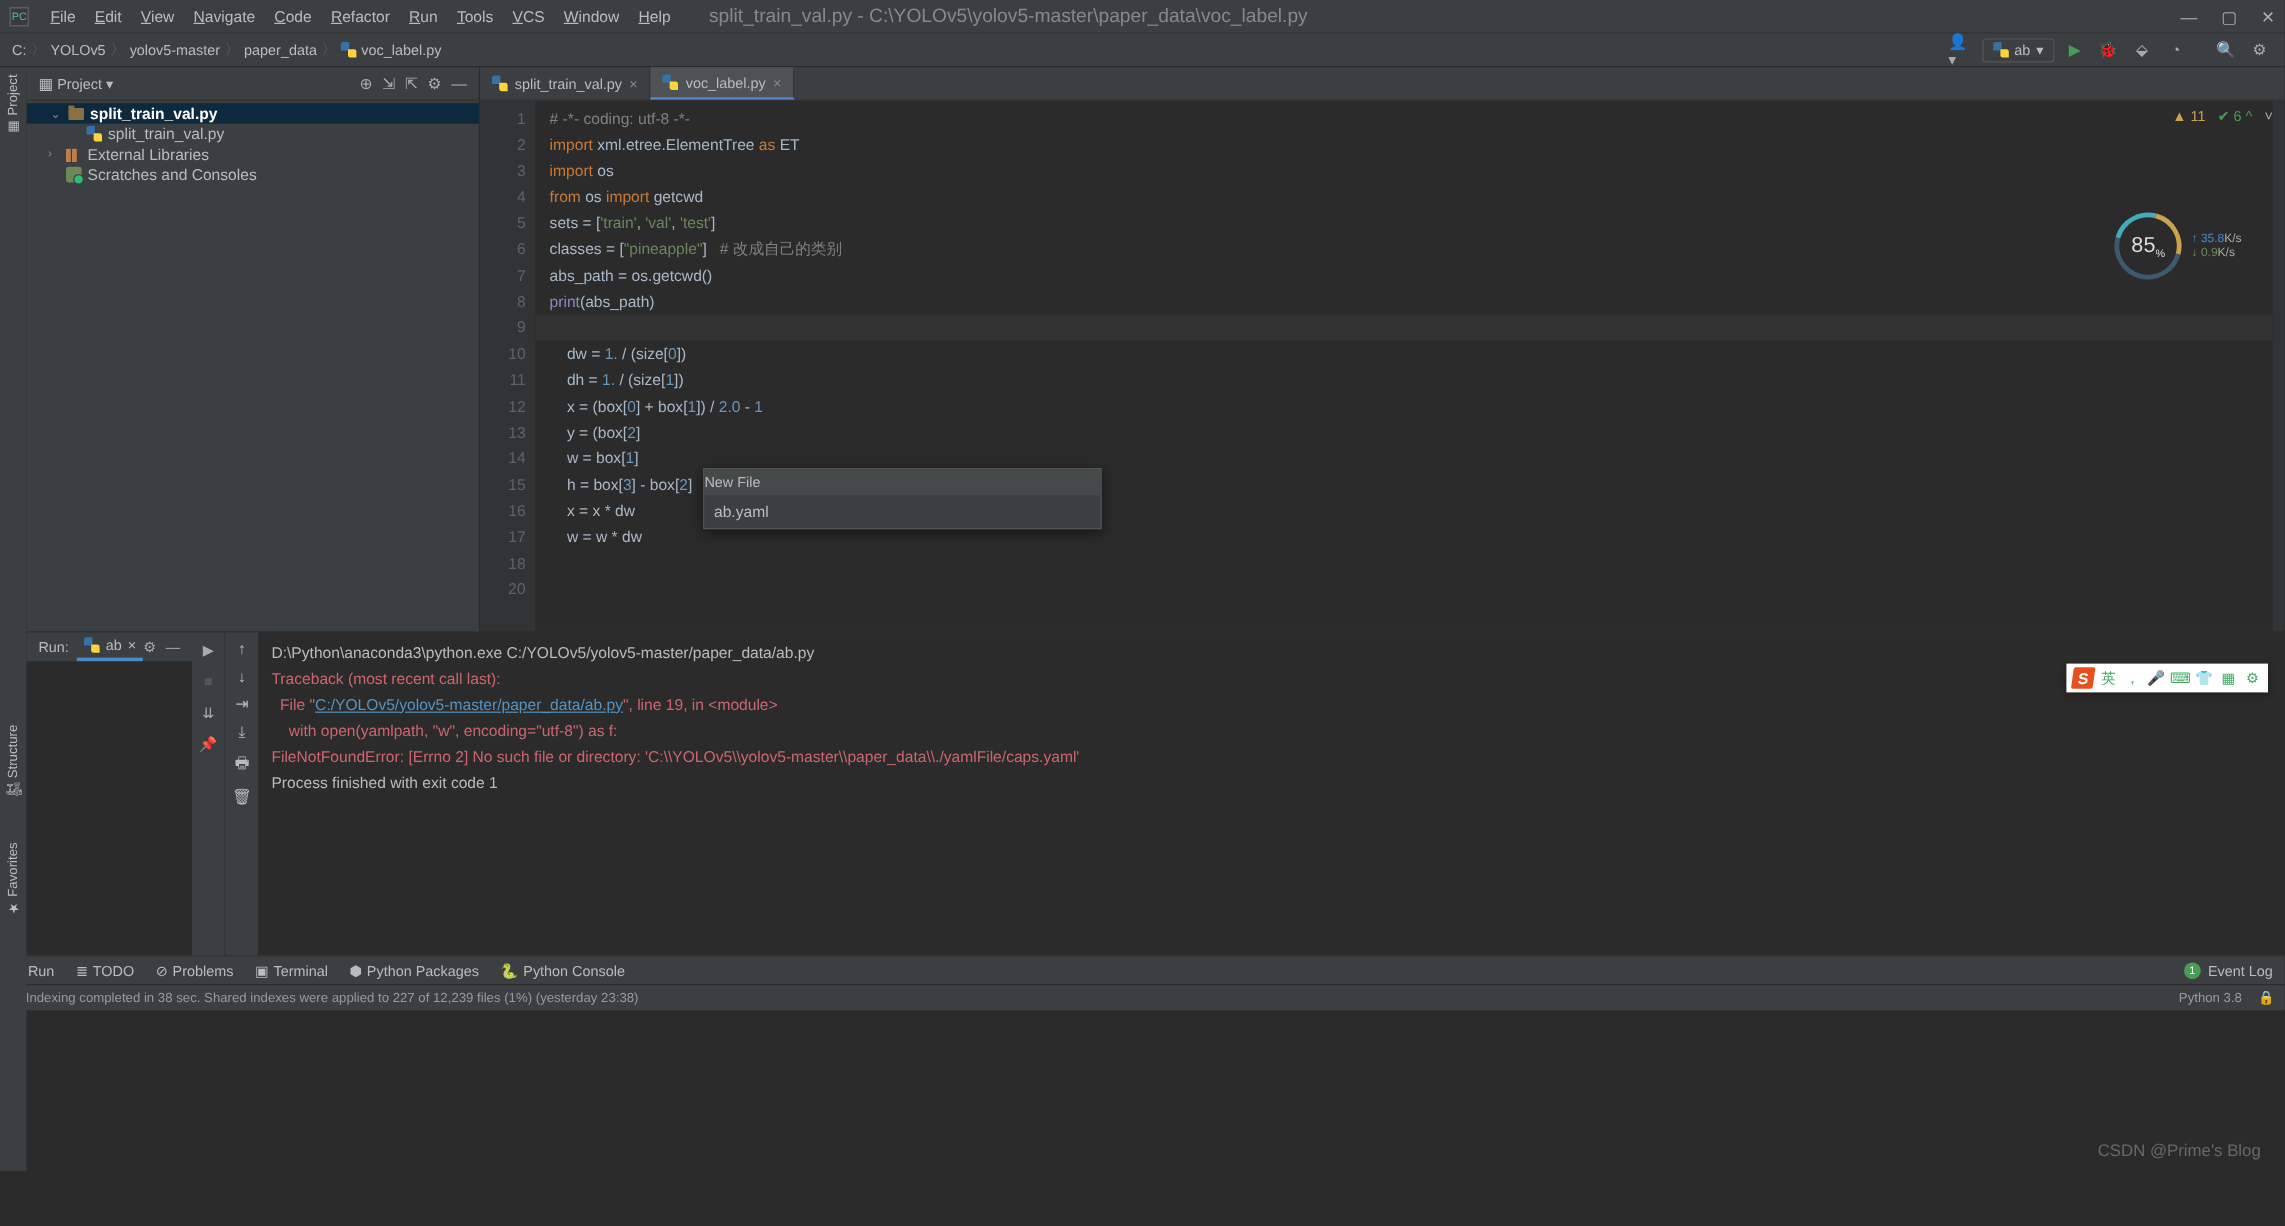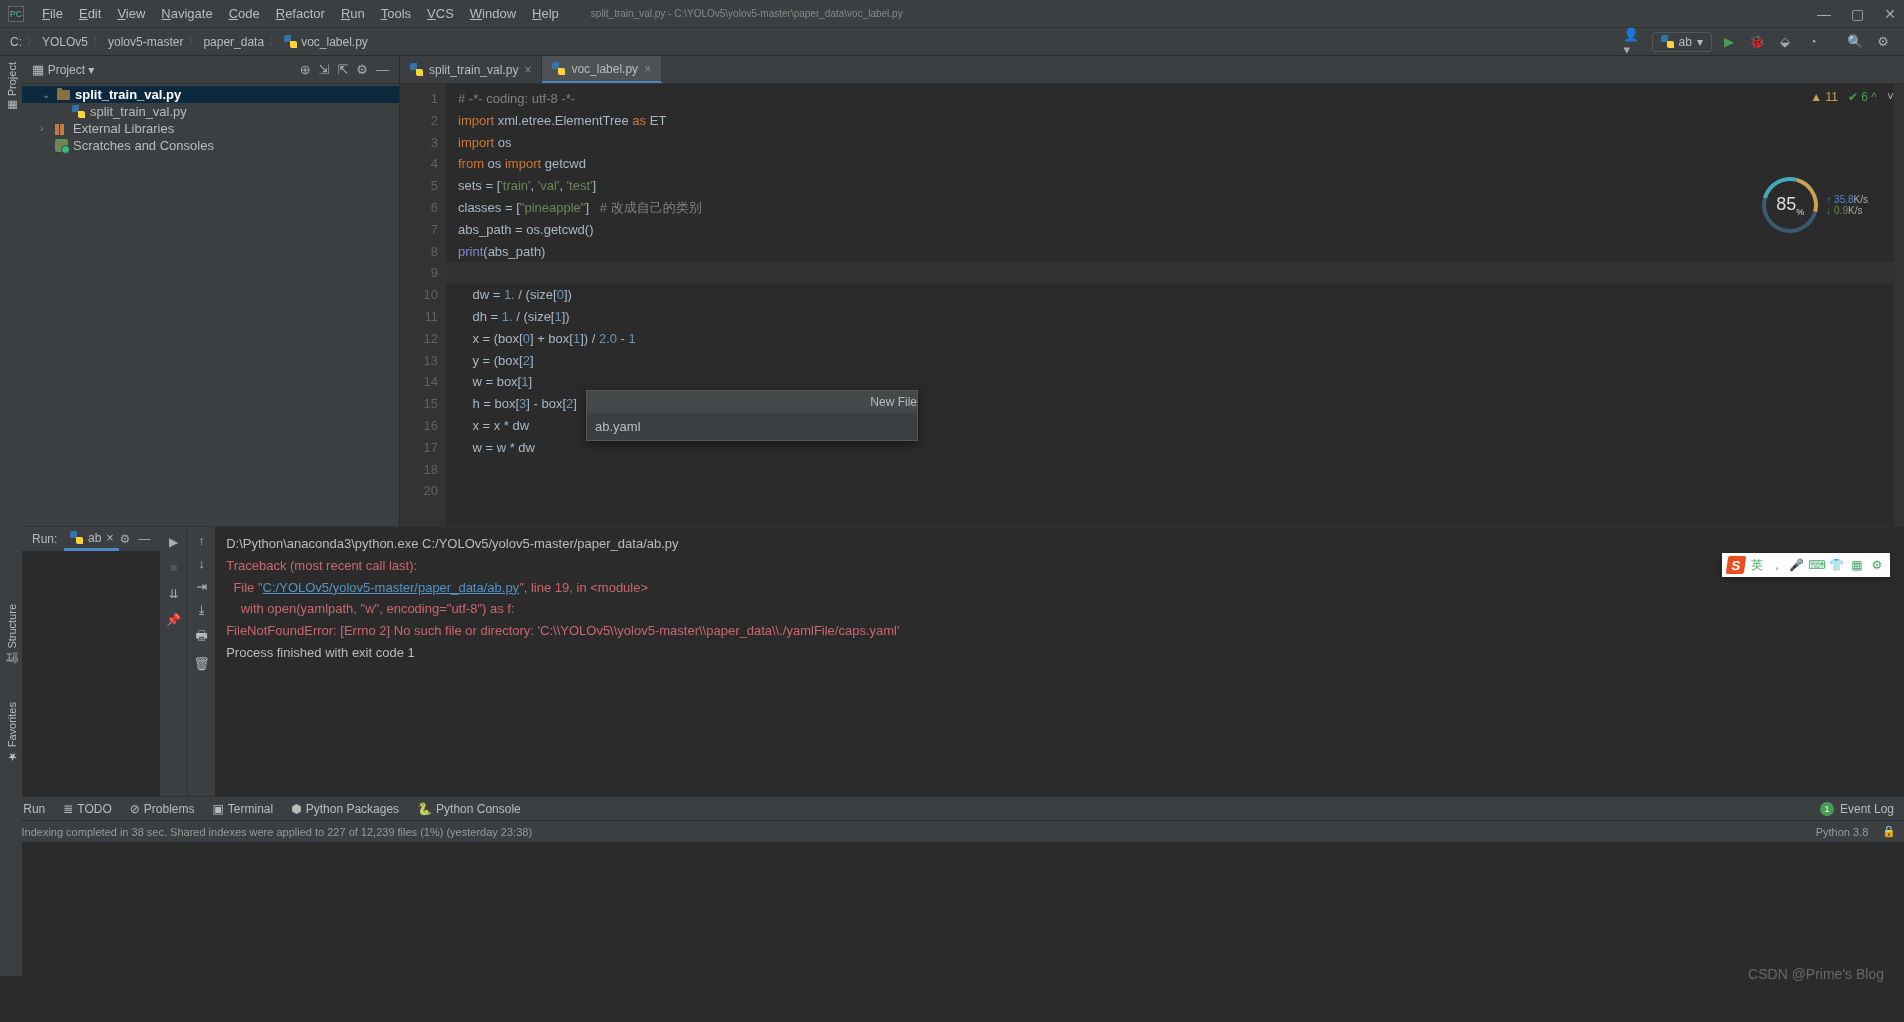--- a/index.html
+++ b/index.html
@@ -1,21 +1,21 @@
 <!DOCTYPE html>
 <html><head>
 <meta charset="utf-8">
 <style>
 * { margin: 0; padding: 0; box-sizing: border-box; font-family: "Segoe UI", sans-serif; }
 body { background: #2b2b2b; color: #bbb; font-size: 13px; width: 1904px; height: 1022px; overflow: hidden; position: relative; }
 .titlebar { height: 28px; background: #3c3f41; display: flex; align-items: center; padding: 0 8px; border-bottom: 1px solid #323232; }
 .app-icon { width: 16px; height: 16px; background: #3a3a3a; border: 1px solid #666; margin-right: 10px; display:flex; align-items:center; justify-content:center; font-size:9px; color:#5b9; }
 .menu-item { padding: 0 8px; color: #bbb; cursor: default; }
 .menu-item u { text-decoration: underline; }
-.title-text { margin-left: 24px; color: #888; font-size: 10px; }
+.title-text { margin-left: 24px; color: #888; font-size: 16px; }
 .win-controls { margin-left: auto; display: flex; gap: 20px; font-size: 14px; color: #aaa; }
 .nav-bar { height: 28px; background: #3c3f41; display: flex; align-items: center; padding: 0 10px; border-bottom: 1px solid #2b2b2b; }
 .nav-left { display: flex; align-items: center; gap: 4px; color: #bbb; font-size: 12px; }
 .nav-left .chev { color: #666; }
 .nav-right { margin-left: auto; display: flex; gap: 6px; align-items: center; }
 .run-config { background: #3c3f41; border: 1px solid #555; padding: 2px 8px; border-radius: 3px; display: flex; gap: 5px; align-items:center; font-size:12px; }
 .icon-btn { width: 22px; height: 22px; display: flex; align-items: center; justify-content: center; cursor: pointer; color:#aaa; }
 .play-green { color: #499c54; }
 .bug-green { color: #499c54; }
 .main-area { display: flex; height: 470px; }
@@ -52,21 +52,21 @@
 .inspection-status { position: absolute; right: 10px; top: 6px; display: flex; gap: 10px; font-size: 12px; color: #aaa; align-items: center; text-align: right; }
 .insp-warn { color: #c9a34e; }
 .insp-ok { color: #499c54; }
 .perf-widget { position: absolute; right: 30px; top: 90px; display: flex; align-items: center; gap: 8px; background: rgba(43,43,43,0.6); padding: 3px 6px; border-radius:4px; }
 .perf-circle { width: 56px; height: 56px; border-radius: 50%; border: 4px solid #3c5a6e; border-top-color: #4ab; border-right-color:#c9a34e; display: flex; align-items: center; justify-content: center; font-size: 18px; color: #ddd; transform: rotate(-30deg); }
 .perf-circle span { transform: rotate(30deg); }
 .perf-stats { font-size: 10px; color: #aaa; }
 .perf-stats .up { color: #4a88c7; margin-top: 41px; } .perf-stats .dn { color: #6e8759; }
 .right-scrollbar { position:absolute; right:0; top:0; bottom:0; width:10px; background:#313335; }
 .popup { position: absolute; left: 586px; top: 390px; width: 332px; background: #3c3f41; border: 1px solid #555; box-shadow: 0 3px 10px rgba(0,0,0,0.5); }
-.popup-title { padding: 4px 0; text-align: right; color: #bbb; font-size: 12px; background:#45494a; }
+.popup-title { padding: 4px 0; text-align: left; color: #bbb; font-size: 12px; background:#45494a; }
 .popup-input { width: 100%; padding: 6px 8px; background: #3c3f41; border: none; color: #bbb; font-size: 13px; outline: none; }
 .run-pane { height: 270px; border-top: 1px solid #323232; background: #2b2b2b; display: flex; }
 .run-header { height: 24px; background: #3c3f41; display: flex; align-items: center; padding: 0 10px; font-size: 12px; }
 .run-header .tab-lbl { display: flex; gap: 5px; align-items: center; border-bottom: 3px solid #4a88c7; height: 100%; padding: 0 6px; }
 .run-header .tools { margin-left: auto; display: flex; gap: 8px; color: #aaa; }
 .run-body { flex: 1; display: flex; }
 .run-toolbar { width: 28px; background: #3c3f41; display: flex; flex-direction: column; align-items: center; padding: 6px 0; gap: 8px; border-right:1px solid #323232; }
 .run-toolbar .tbtn { width:18px; height:18px; display:flex; align-items:center; justify-content:center; font-size:12px; color:#aaa; }
 .run-toolbar2 { width: 28px; background: #3c3f41; display: flex; flex-direction: column; align-items: center; padding: 6px 0; gap: 8px; border-right:1px solid #2b2b2b; }
 .console { flex: 1; padding: 6px 10px; font-family: "Consolas", monospace; font-size: 13px; line-height: 21.8px; white-space: pre-wrap; color: #bbb; }
@@ -75,21 +75,21 @@
 .bottom-tool-row .entry { display: flex; gap: 4px; align-items: center; }
 .bottom-tool-row .right { margin-left: auto; display:flex; gap:6px; align-items:center;}
 .badge { background: #499c54; color: #fff; border-radius: 50%; width: 14px; height: 14px; font-size: 9px; display: inline-flex; align-items: center; justify-content: center; }
 .status-bar { height: 22px; background: #3c3f41; border-top: 1px solid #2b2b2b; display: flex; align-items: center; padding: 0 8px; font-size: 11px; color: #999; }
 .status-bar .right { margin-left: auto; display:flex; gap:14px; align-items:center; }
 .left-sidebar2 { position:absolute; left:0; top:56px; bottom:46px; width:22px; background:#3c3f41; display:flex; flex-direction:column; align-items:center; }
 .side-group { display:flex; flex-direction:column; gap:24px; }
 .ime-bar { position:absolute; right:14px; top:553px; background:#fff; display:flex; gap:4px; padding:3px 5px; align-items:center; box-shadow:0 2px 6px rgba(0,0,0,.3); }
 .ime-bar .s-icon { width:18px; height:18px; background:#e94f1d; color:#fff; display:flex; align-items:center; justify-content:center; font-weight:bold; font-size:13px; border-radius:2px; transform:skewX(-8deg); }
 .ime-bar .ime-glyph { width:16px; height:16px; display:flex; align-items:center; justify-content:center; font-size:12px; color:#4a6; }
-.watermark { position:absolute; right:20px; bottom:40px; color:rgba(255,255,255,.28); font-size:14px; pointer-events:none; }
+.watermark { position:absolute; right:20px; bottom:56px; color:rgba(255,255,255,.28); font-size:14px; pointer-events:none; }
 </style>
 </head>
 <body>
 
 <div class="titlebar">
   <div class="app-icon">PC</div>
   <div id="menu-holder" style="display: flex;">
       <span class="menu-item"><u>F</u>ile</span>
       <span class="menu-item"><u>E</u>dit</span>
       <span class="menu-item"><u>V</u>iew</span>

